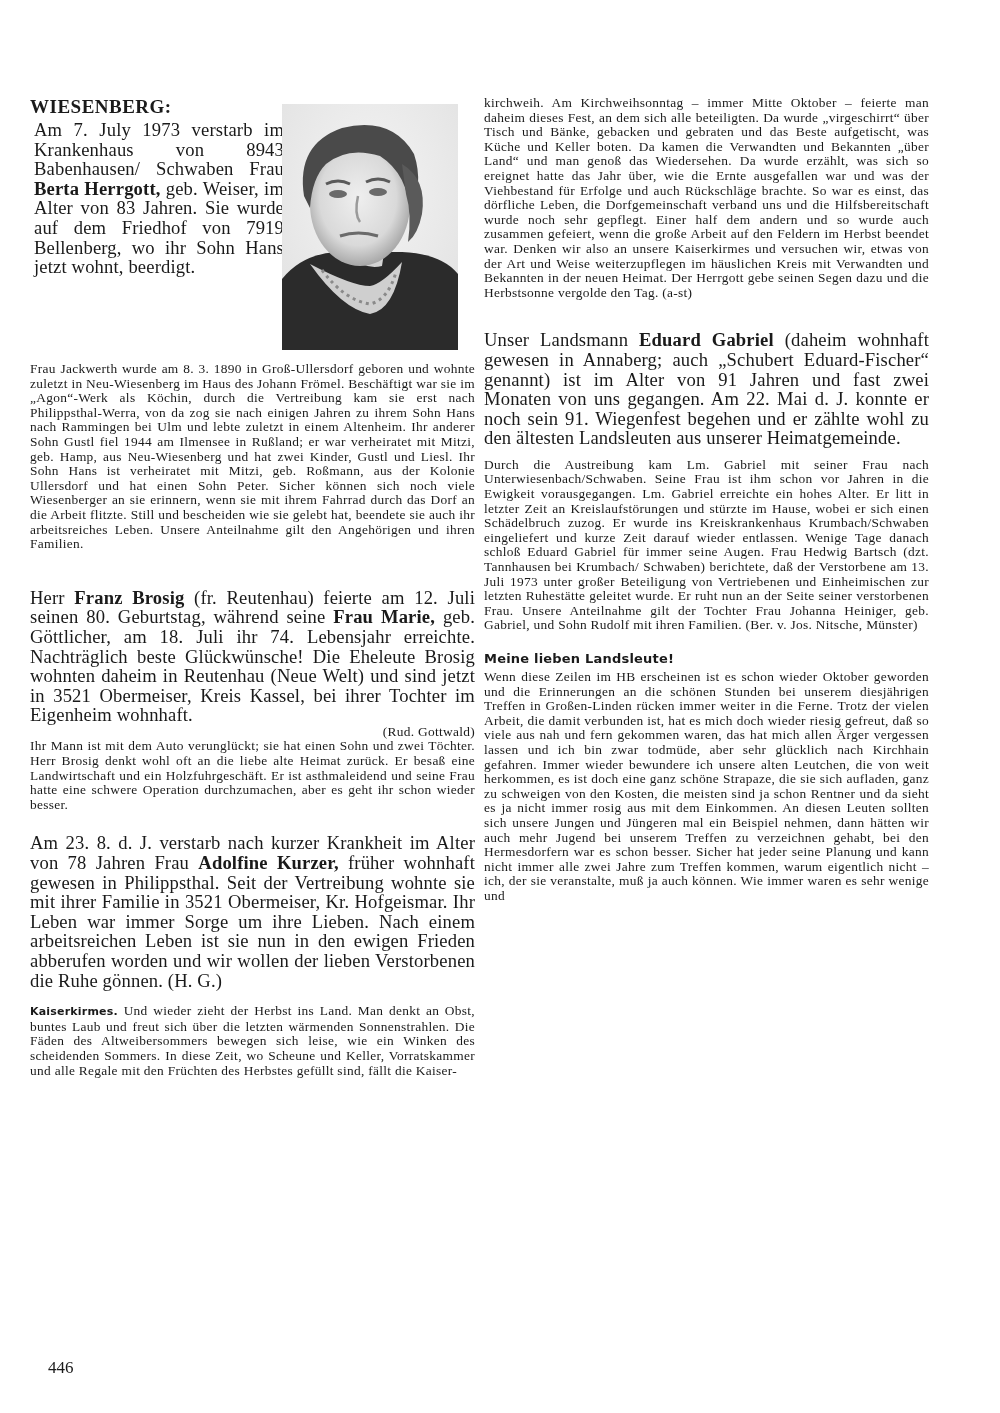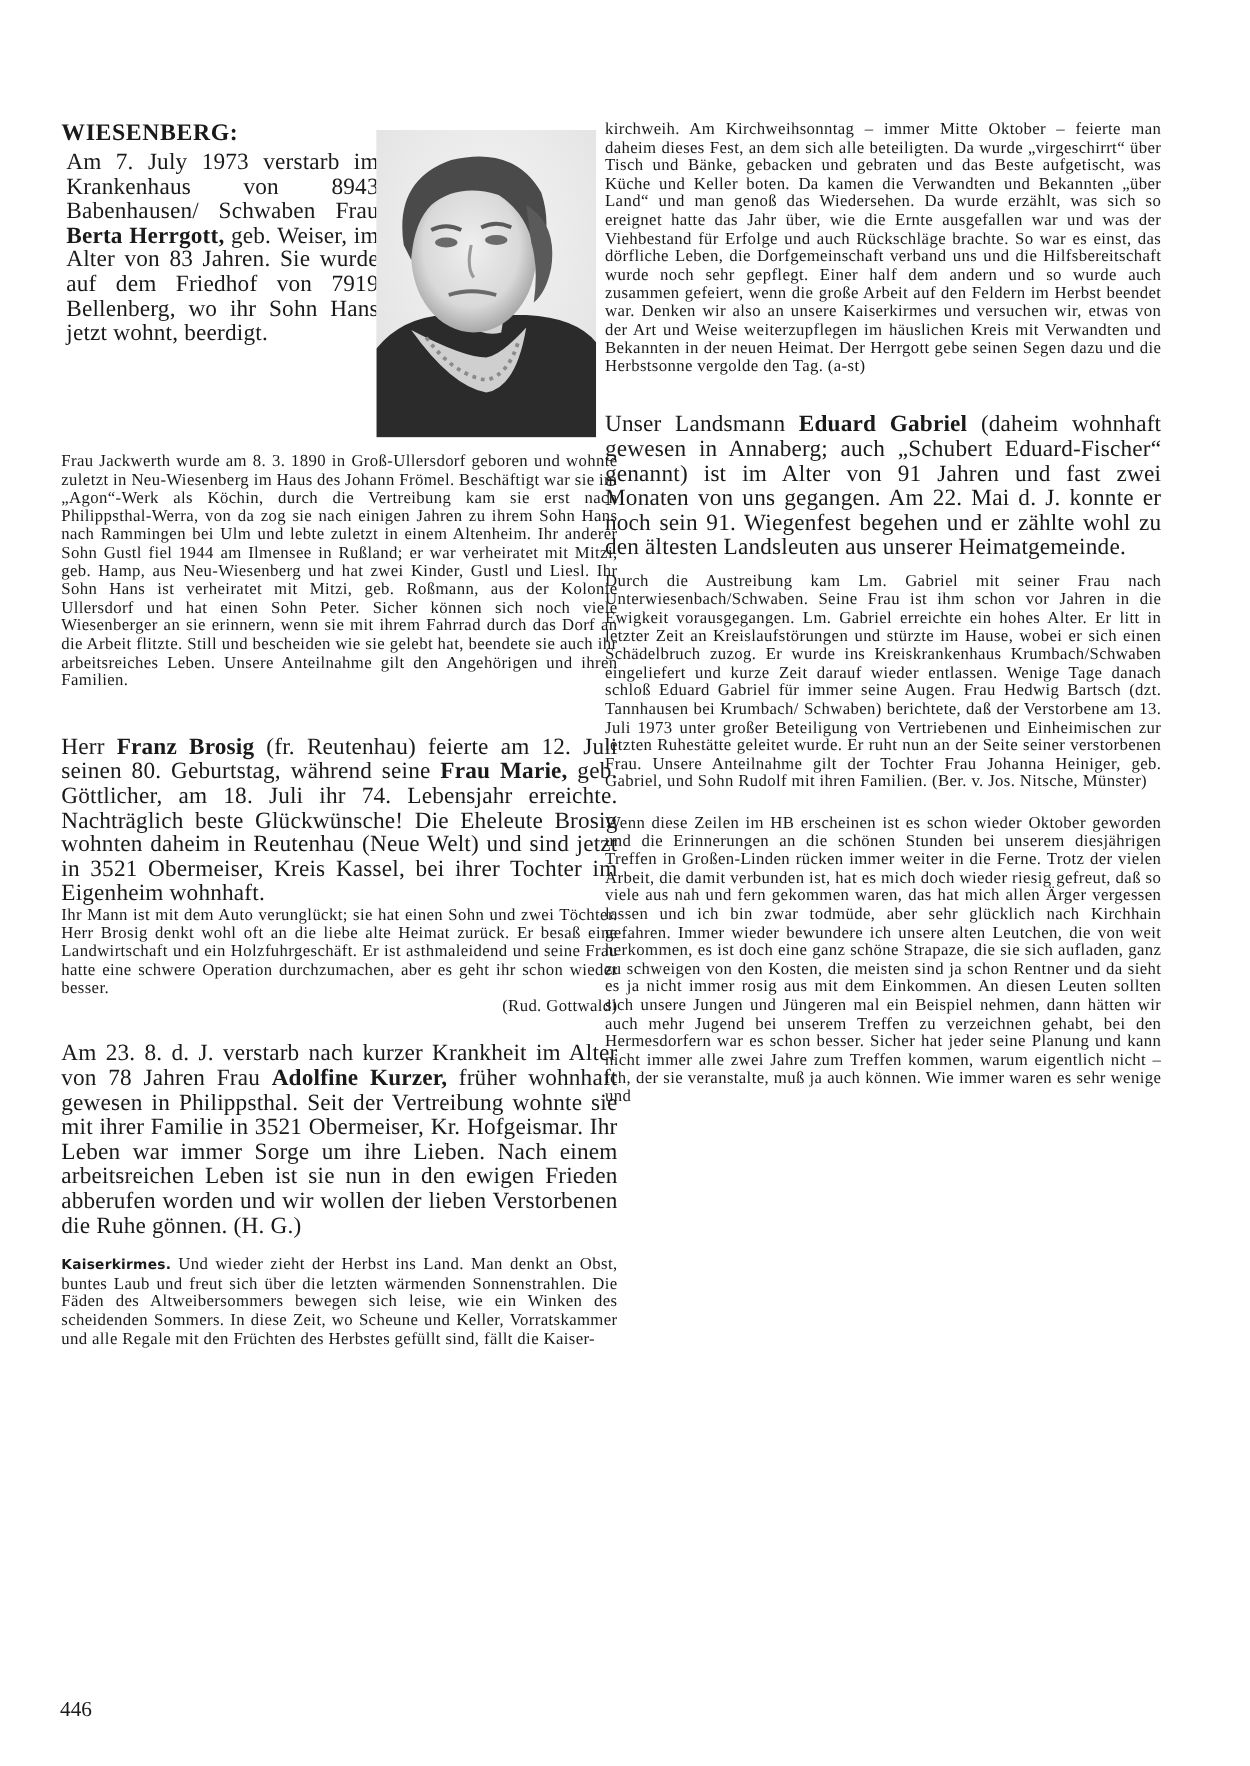--- a/index.html
+++ b/index.html
@@ -2,21 +2,21 @@
 <html><head>
 <meta charset="utf-8">
 <style>
   html, body { margin: 0; padding: 0; background: #ffffff; }
   body {
     width: 1000px; height: 1413px; position: relative; overflow: hidden;
     color: #1a1a1a;
     font-family: "DejaVu Serif", "Liberation Serif", serif;
   }
   .col { position: absolute; top: 96px; width: 445px; }
-  .col-left { left: 49px; }
+  .col-left { left: 30px; }
   .col-right { left: 484px; }
 
   .heading {
     font-family: "Liberation Serif", "DejaVu Serif", serif;
     font-weight: bold; font-size: 19px; letter-spacing: 0.5px;
     margin: 0; line-height: 22px;
   }
   .large {
     font-family: "Liberation Serif", "DejaVu Serif", serif;
     font-size: 18.6px; line-height: 19.6px; text-align: justify;
@@ -99,39 +99,40 @@
           <path d="M76 92 Q72 110 78 118" stroke="#9a9a9a" stroke-width="2.5" fill="none"></path>
           <path d="M58 132 Q76 126 96 132" stroke="#6a6a6a" stroke-width="3" fill="none"></path>
         </svg>
       </div>
     </div>
     <p class="small mt4">Frau Jackwerth wurde am 8. 3. 1890 in Groß-Ullersdorf geboren und wohnte zuletzt in Neu-Wiesenberg im Haus des Johann Frömel. Beschäftigt war sie im „Agon“-Werk als Köchin, durch die Vertreibung kam sie erst nach Philippsthal-Werra, von da zog sie nach einigen Jahren zu ihrem Sohn Hans nach Rammingen bei Ulm und lebte zuletzt in einem Altenheim. Ihr anderer Sohn Gustl fiel 1944 am Ilmensee in Rußland; er war verheiratet mit Mitzi, geb. Hamp, aus Neu-Wiesenberg und hat zwei Kinder, Gustl und Liesl. Ihr Sohn Hans ist verheiratet mit Mitzi, geb. Roßmann, aus der Kolonie Ullersdorf und hat einen Sohn Peter. Sicher können sich noch viele Wiesenberger an sie erinnern, wenn sie mit ihrem Fahrrad durch das Dorf an die Arbeit flitzte. Still und bescheiden wie sie gelebt hat, beendete sie auch ihr arbeitsreiches Leben. Unsere Anteilnahme gilt den Angehörigen und ihren Familien.</p>
   </section>
 
   <section class="mt20">
     <p class="large"><span>Herr </span><b>Franz Brosig</b><span> (fr. Reutenhau) feierte am 12. Juli seinen 80. Geburtstag, während seine </span><b>Frau Marie,</b><span> geb. Göttlicher, am 18. Juli ihr 74. Lebensjahr erreichte. Nachträglich beste Glückwünsche! Die Eheleute Brosig wohnten daheim in Reutenhau (Neue Welt) und sind jetzt in 3521 Obermeiser, Kreis Kassel, bei ihrer Tochter im Eigenheim wohnhaft.</span></p>
+    <p class="small right">(Rud. Gottwald)</p>
     <p class="small">Ihr Mann ist mit dem Auto verunglückt; sie hat einen Sohn und zwei Töchter. Herr Brosig denkt wohl oft an die liebe alte Heimat zurück. Er besaß eine Landwirtschaft und ein Holzfuhrgeschäft. Er ist asthmaleidend und seine Frau hatte eine schwere Operation durchzumachen, aber es geht ihr schon wieder besser.</p>
-    <p class="small right">(Rud. Gottwald)</p>
   </section>
 
   <section class="mt6">
     <p class="large"><span>Am 23. 8. d. J. verstarb nach kurzer Krankheit im Alter von 78 Jahren Frau </span><b>Adolfine Kurzer,</b><span> früher wohnhaft gewesen in Philippsthal. Seit der Vertreibung wohnte sie mit ihrer Familie in 3521 Obermeiser, Kr. Hofgeismar. Ihr Leben war immer Sorge um ihre Lieben. Nach einem arbeitsreichen Leben ist sie nun in den ewigen Frieden abberufen worden und wir wollen der lieben Verstorbenen die Ruhe gönnen. (H. G.)</span></p>
   </section>
 
   <section class="mt14">
     <p class="small"><span class="sans-bold">Kaiserkirmes.</span><span> Und wieder zieht der Herbst ins Land. Man denkt an Obst, buntes Laub und freut sich über die letzten wärmenden Sonnenstrahlen. Die Fäden des Altweibersommers bewegen sich leise, wie ein Winken des scheidenden Sommers. In diese Zeit, wo Scheune und Keller, Vorratskammer und alle Regale mit den Früchten des Herbstes gefüllt sind, fällt die Kaiser-</span></p>
   </section>
 </div>
 
 <div class="col col-right">
   <p class="small">kirchweih. Am Kirchweihsonntag – immer Mitte Oktober – feierte man daheim dieses Fest, an dem sich alle beteiligten. Da wurde „virgeschirrt“ über Tisch und Bänke, gebacken und gebraten und das Beste aufgetischt, was Küche und Keller boten. Da kamen die Verwandten und Bekannten „über Land“ und man genoß das Wiedersehen. Da wurde erzählt, was sich so ereignet hatte das Jahr über, wie die Ernte ausgefallen war und was der Viehbestand für Erfolge und auch Rückschläge brachte. So war es einst, das dörfliche Leben, die Dorfgemeinschaft verband uns und die Hilfsbereitschaft wurde noch sehr gepflegt. Einer half dem andern und so wurde auch zusammen gefeiert, wenn die große Arbeit auf den Feldern im Herbst beendet war. Denken wir also an unsere Kaiserkirmes und versuchen wir, etwas von der Art und Weise weiterzupflegen im häuslichen Kreis mit Verwandten und Bekannten in der neuen Heimat. Der Herrgott gebe seinen Segen dazu und die Herbstsonne vergolde den Tag. (a-st)</p>
 
   <section style="margin-top:30px">
     <p class="large mt6"><span>Unser Landsmann </span><b>Eduard Gabriel</b><span> (daheim wohnhaft gewesen in Annaberg; auch „Schubert Eduard-Fischer“ genannt) ist im Alter von 91 Jahren und fast zwei Monaten von uns gegangen. Am 22. Mai d. J. konnte er noch sein 91. Wiegenfest begehen und er zählte wohl zu den ältesten Landsleuten aus unserer Heimatgemeinde.</span></p>
     <p class="small mt10">Durch die Austreibung kam Lm. Gabriel mit seiner Frau nach Unterwiesenbach/Schwaben. Seine Frau ist ihm schon vor Jahren in die Ewigkeit vorausgegangen. Lm. Gabriel erreichte ein hohes Alter. Er litt in letzter Zeit an Kreislaufstörungen und stürzte im Hause, wobei er sich einen Schädelbruch zuzog. Er wurde ins Kreiskrankenhaus Krumbach/Schwaben eingeliefert und kurze Zeit darauf wieder entlassen. Wenige Tage danach schloß Eduard Gabriel für immer seine Augen. Frau Hedwig Bartsch (dzt. Tannhausen bei Krumbach/ Schwaben) berichtete, daß der Verstorbene am 13. Juli 1973 unter großer Beteiligung von Vertriebenen und Einheimischen zur letzten Ruhestätte geleitet wurde. Er ruht nun an der Seite seiner verstorbenen Frau. Unsere Anteilnahme gilt der Tochter Frau Johanna Heiniger, geb. Gabriel, und Sohn Rudolf mit ihren Familien. (Ber. v. Jos. Nitsche, Münster)</p>
   </section>
 
   <section style="margin-top:18px">
+    <h3 class="sans-bold" style="margin:0 0 4px 0; font-size:13px;">Meine lieben Landsleute!</h3>
     <p class="small">Wenn diese Zeilen im HB erscheinen ist es schon wieder Oktober geworden und die Erinnerungen an die schönen Stunden bei unserem diesjährigen Treffen in Großen-Linden rücken immer weiter in die Ferne. Trotz der vielen Arbeit, die damit verbunden ist, hat es mich doch wieder riesig gefreut, daß so viele aus nah und fern gekommen waren, das hat mich allen Ärger vergessen lassen und ich bin zwar todmüde, aber sehr glücklich nach Kirchhain gefahren. Immer wieder bewundere ich unsere alten Leutchen, die von weit herkommen, es ist doch eine ganz schöne Strapaze, die sie sich aufladen, ganz zu schweigen von den Kosten, die meisten sind ja schon Rentner und da sieht es ja nicht immer rosig aus mit dem Einkommen. An diesen Leuten sollten sich unsere Jungen und Jüngeren mal ein Beispiel nehmen, dann hätten wir auch mehr Jugend bei unserem Treffen zu verzeichnen gehabt, bei den Hermesdorfern war es schon besser. Sicher hat jeder seine Planung und kann nicht immer alle zwei Jahre zum Treffen kommen, warum eigentlich nicht – ich, der sie veranstalte, muß ja auch können. Wie immer waren es sehr wenige und</p>
   </section>
 </div>
 
 <div class="page-number">446</div>
 
 </body></html>

